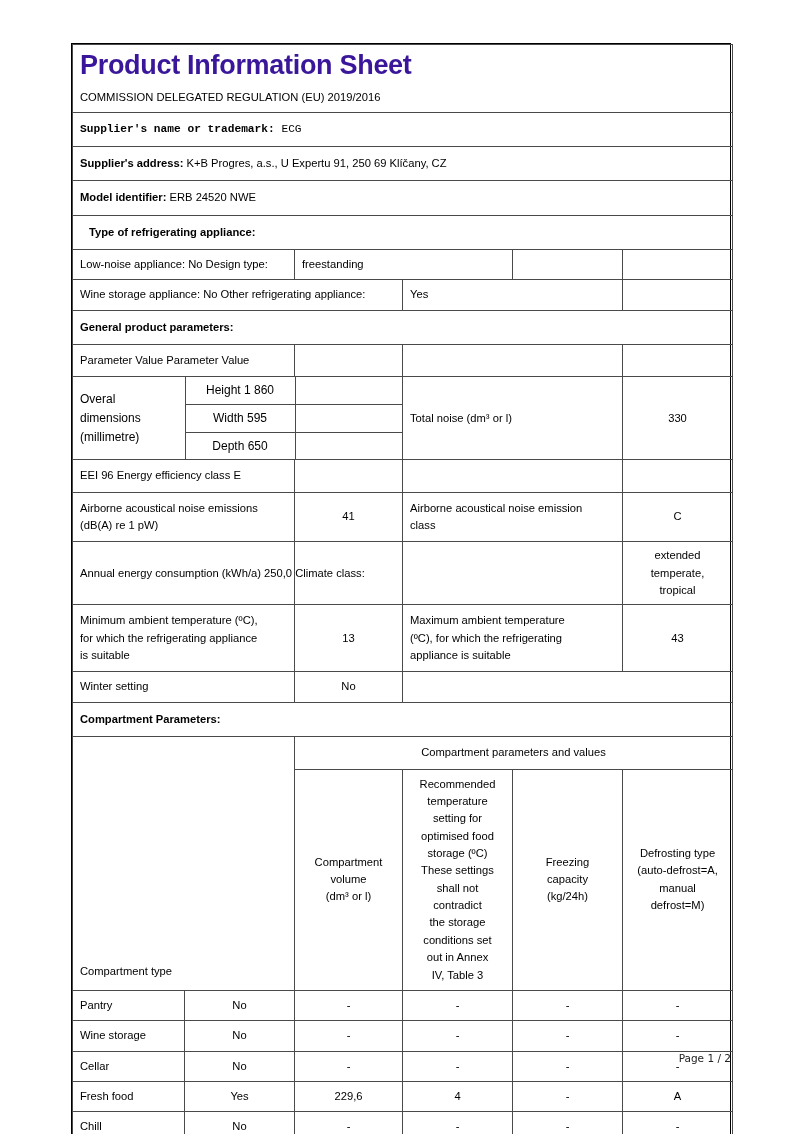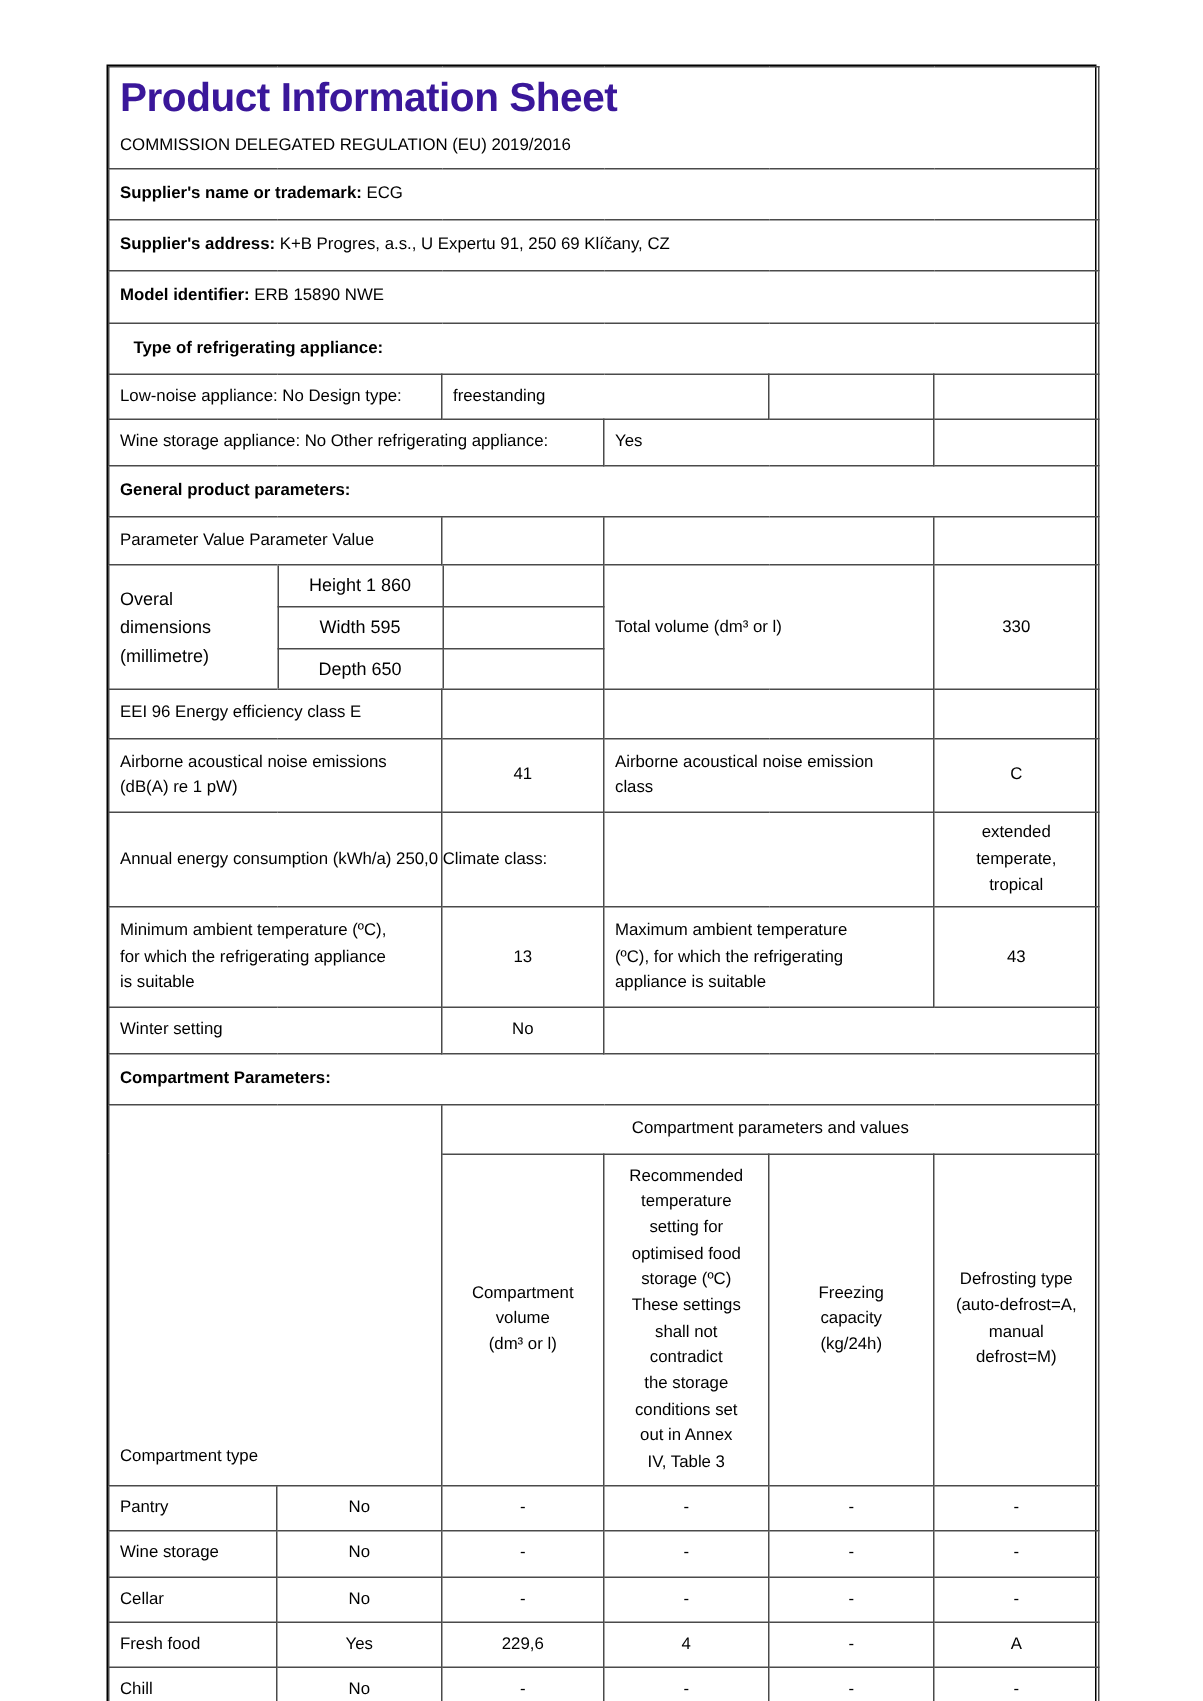--- a/index.html
+++ b/index.html
@@ -63,21 +63,21 @@
     line-height: 1.12;
     margin: 0 0 9px 0;
     white-space: nowrap;
   }
   .doc-subtitle {
     font-size: 11.2px;
     color: #000;
     white-space: nowrap;
   }
 
-  .strong-top { border-top: 1.6px solid #000 !important; }
+  .strong-top { border-top: 1.6px solid #000 !important; font-family: Liberation Mono, monospace; }
 
   
   table.inner {
     border-collapse: collapse;
     table-layout: fixed;
     width: 100%;
     height: 100%;
     font-size: 12px;
   }
   table.inner td {
@@ -143,21 +143,21 @@
       <tr>
         <td colspan="6" class="nb-left nb-right" style="padding-top:8px;padding-bottom:8px;">
           <span class="b">Supplier's address:</span>
           <span>K+B Progres, a.s., U Expertu 91, 250 69 Klíčany, CZ</span>
         </td>
       </tr>
 
       <tr>
         <td colspan="6" class="nb-left nb-right" style="padding-top:8px;padding-bottom:8px;">
           <span class="b">Model identifier:</span>
-          <span>ERB 15890 NWE</span>
+          <span>ERB 24520 NWE</span>
         </td>
       </tr>
 
       <tr>
         <td colspan="6" class="b nb-left nb-right" style="padding-top:8px;padding-bottom:8px;padding-left:16px;">Type of refrigerating appliance:</td>
       </tr>
 
       <tr>
         <td colspan="2" class="nb-left" style="padding-top:6px;padding-bottom:6px;">
           <span class="overflow-text">Low-noise appliance: No Design type:</span>
@@ -212,21 +212,21 @@
               <td class="c">Width 595</td>
               <td class="edge-r"></td>
             </tr>
             <tr>
               <td class="c edge-b">Depth 650</td>
               <td class="edge-b edge-r"></td>
             </tr>
           </tbody>
               </table>
         </td>
-        <td colspan="2" style="vertical-align:middle;">Total volume (dm³ or l)</td>
+        <td colspan="2" style="vertical-align:middle;">Total noise (dm³ or l)</td>
         <td class="c nb-right" style="vertical-align:middle;">330</td>
       </tr>
 
       <tr>
         <td colspan="2" class="nb-left" style="padding-top:7px;padding-bottom:7px;">EEI 96 Energy efficiency class E</td>
         <td></td>
         <td colspan="2"></td>
         <td class="nb-right"></td>
       </tr>
 
@@ -357,14 +357,15 @@
         <td class="c nb-bottom">-</td>
         <td class="c nb-bottom">-</td>
         <td class="c nb-bottom">-</td>
         <td class="c nb-right nb-bottom">-</td>
       </tr>
 
     </tbody>
       </table>
   </div>
 
+  <div class="footer">Page 1 / 2</div>
 
 </div>
 
 </body></html>

